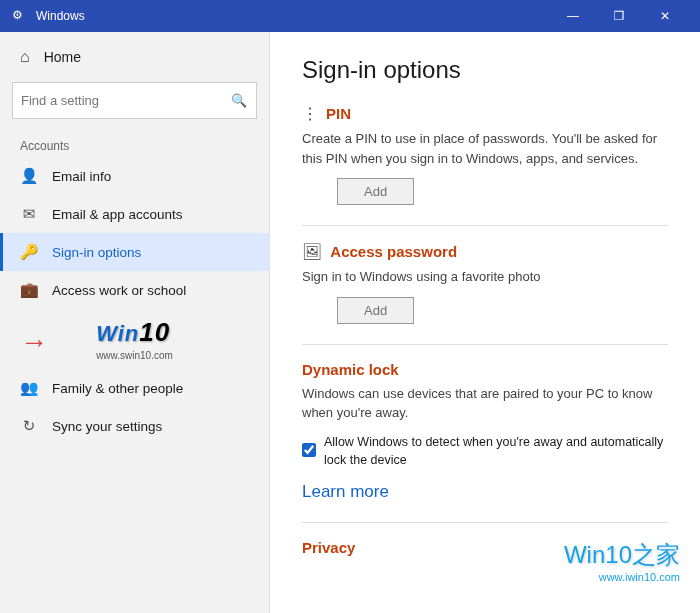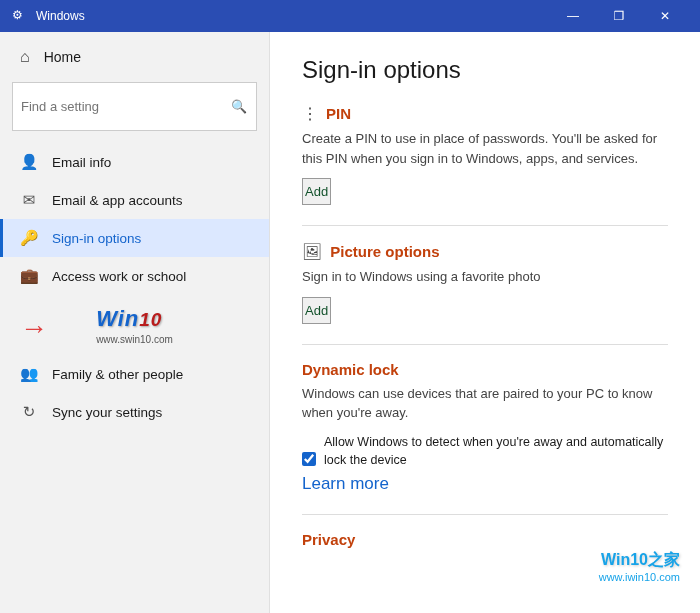--- a/index.html
+++ b/index.html
@@ -75,21 +75,21 @@
       font-size: 16px;
       color: #444;
     }
 
     .search-box {
       margin: 0 12px 12px 12px;
       display: flex;
       align-items: center;
       border: 1px solid #ccc;
       background: #fff;
-      padding: 16px 8px;
+      padding: 10px 8px;
     }
     .search-input {
       border: none;
       outline: none;
       flex: 1;
       font-size: 13px;
       background: transparent;
       color: #333;
     }
     .search-icon {
@@ -200,35 +200,37 @@
     .section-desc {
       font-size: 13px;
       color: #444;
       margin-bottom: 10px;
       line-height: 1.5;
     }
 
     .add-btn {
       border: 1px solid #999;
       background: #f0f0f0;
-      padding: 5px 2px;
+      padding: 5px 26px;
       font-size: 13px;
       cursor: pointer;
-      color: #14532d;
+      color: #737373;
+      margin-left: 35px;
     }
 
     .divider {
       border: none;
       border-top: 1px solid #ddd;
       margin: 16px 0;
     }
 
     .checkbox-row {
       display: flex;
-      align-items: flex-end;
+      align-items: center;
+      margin-bottom: 8px;
     }
     .checkbox-wrap {
       margin-right: 8px;
       margin-top: 1px;
     }
     .checkbox-wrap input[type="checkbox"] {
       width: 14px;
       height: 14px;
       accent-color: #1464cc;
     }
@@ -249,22 +251,22 @@
 
     
     .content-watermark {
       position: absolute;
       bottom: 30px;
       right: 20px;
       text-align: right;
       pointer-events: none;
     }
     .content-watermark .cw-main {
-      font-size: 16px;
-      font-weight: bold;
+      font-size: 24px;
+      font-weight: normal;
       color: #17a3e8;
       text-shadow: 1px 1px 3px rgba(0,0,0,0.2);
     }
     .content-watermark .cw-sub {
       font-size: 11px;
       color: #17a3e8;
     }
     .content-area-wrapper {
       flex: 1;
       position: relative;
@@ -291,20 +293,21 @@
     <div class="sidebar-home">
       <span class="home-icon">⌂</span>
       <span>Home</span>
     </div>
 
     <div class="search-box">
       <input class="search-input" type="text" placeholder="Find a setting" style="">
       <span class="search-icon">🔍</span>
     </div>
 
+    <div class="sidebar-section-label">Accounts</div>
 
     <div class="sidebar-item">
       <span class="item-icon">👤</span>
       <span>Email info</span>
     </div>
     <div class="sidebar-item">
       <span class="item-icon">✉</span>
       <span>Email &amp; app accounts</span>
     </div>
     <div class="sidebar-item active">
@@ -313,21 +316,21 @@
     </div>
     <div class="sidebar-item">
       <span class="item-icon">💼</span>
       <span>Access work or school</span>
     </div>
 
     <div class="watermark-area">
       <span class="watermark-arrow">→</span>
       <div>
         <div class="watermark-text">
-          <span style="color:#1464cc;">Win</span><span style="font-size:19px;color:#b91c1c;font-style:italic;">10</span>
+          <span style="color:#1464cc;">Win</span><span style="font-size:26px;color:#000000;font-style:italic;">10</span>
         </div>
         <div class="watermark-sub">www.swin10.com</div>
       </div>
     </div>
 
     <div class="sidebar-item">
       <span class="item-icon">👥</span>
       <span>Family &amp; other people</span>
     </div>
     <div class="sidebar-item">
@@ -349,21 +352,21 @@
         </div>
         <p class="section-desc">Create a PIN to use in place of passwords. You'll be asked for this PIN when you sign in to Windows, apps, and services.</p>
         <button class="add-btn">Add</button>
       </div>
 
       <hr class="divider">
 
       <div class="section">
         <div class="section-header">
           <span class="section-icon">🖼</span>
-          <span class="section-title">Picture options</span>
+          <span class="section-title">Access password</span>
         </div>
         <p class="section-desc">Sign in to Windows using a favorite photo</p>
         <button class="add-btn">Add</button>
       </div>
 
       <hr class="divider">
 
       <div class="section">
         <div class="section-header">
           <span class="section-title">Dynamic lock</span>

